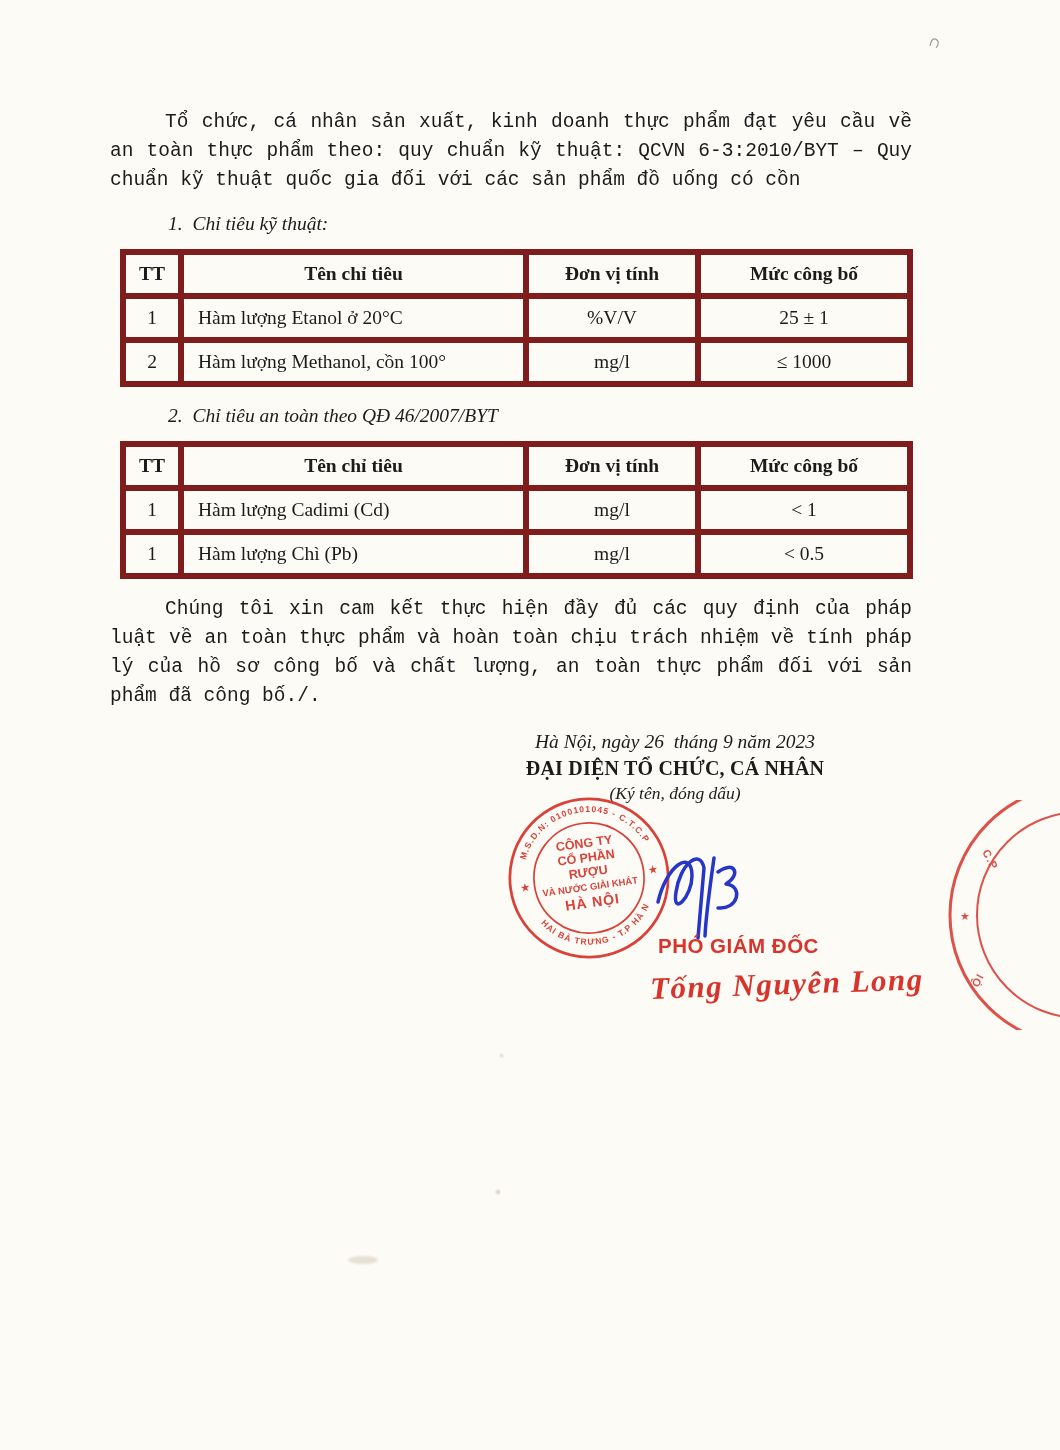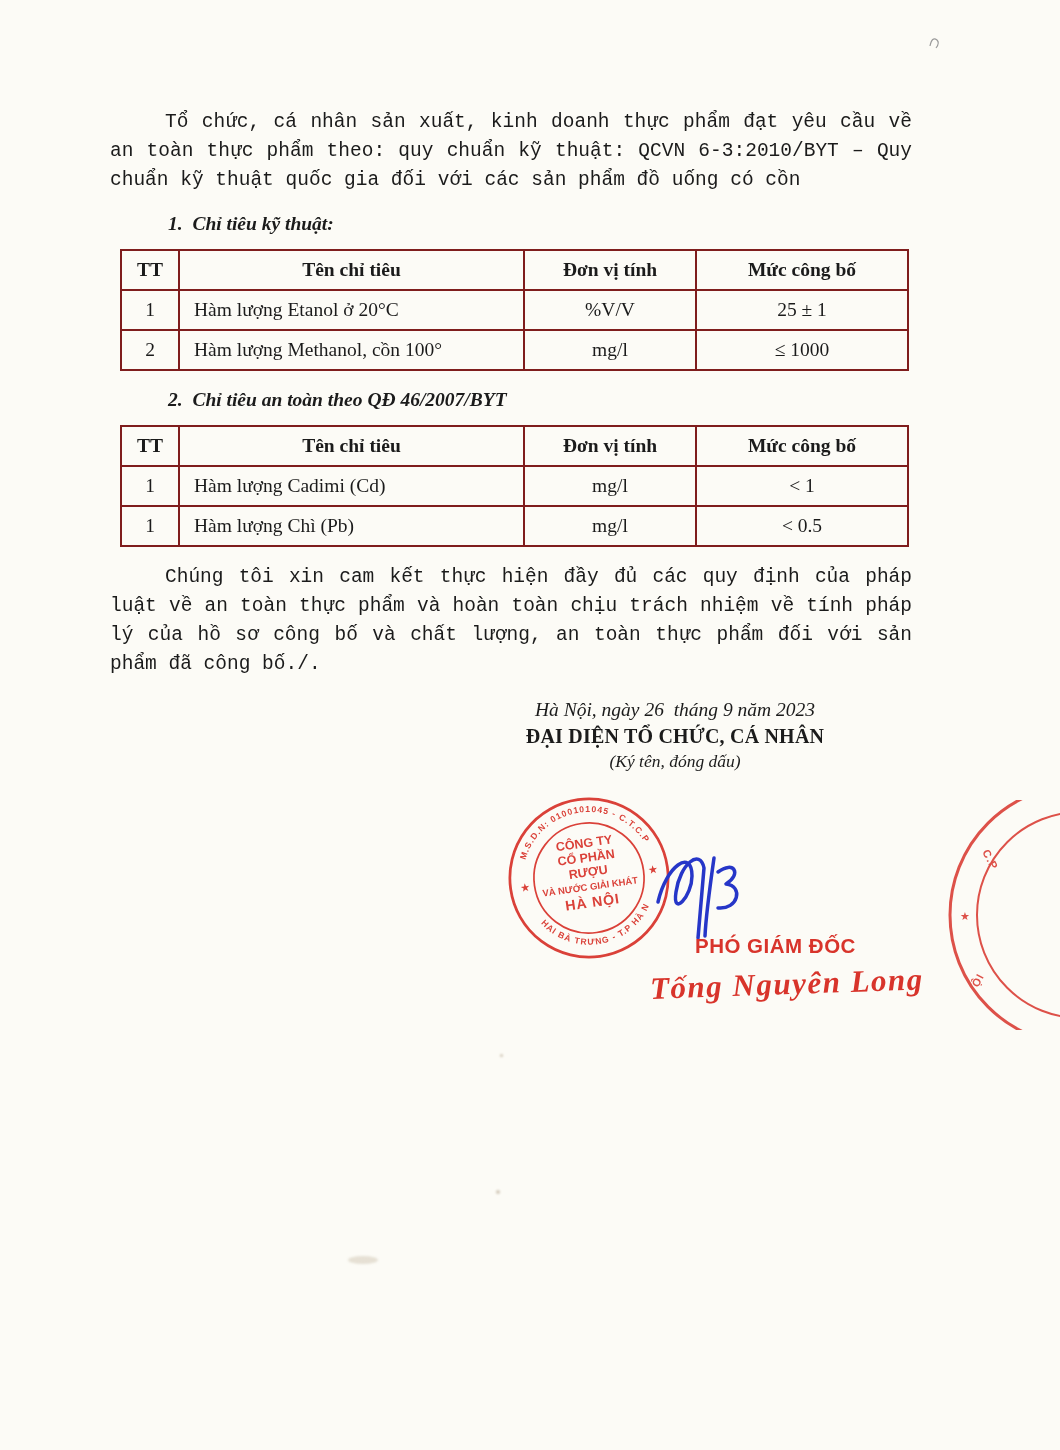--- a/index.html
+++ b/index.html
@@ -16,48 +16,48 @@
     background:var(--paper);
     font-family:"Liberation Serif","DejaVu Serif",serif;
     color:var(--ink);
     overflow:hidden;
   }
   .content{padding:108px 148px 0 110px;}
   .section-title{font-size:20.5px;font-weight:700;margin-bottom:24px;}
   .body-text{font-size:19.5px;line-height:1.49;text-align:justify;}
   .indent{text-indent:55px;font-family:Liberation Mono, monospace;}
   .subhead{
-    font-size:19.5px;font-weight:700;font-style:italic;
+    font-size:19.5px;font-weight:400;font-style:italic;
     margin:18px 0 4px 58px;white-space:pre-wrap;
   }
   table.spec-table{
     border-collapse:collapse;table-layout:fixed;
     width:787px;margin:14px 0 6px 10px;
   }
   .spec-table th,.spec-table td{
-    border:2px solid #7f1d1d;
+    border:6px solid #7f1d1d;
     font-size:19.5px;padding:8px 6px;
     text-align:center;vertical-align:middle;
   }
   .spec-table th{font-weight:700;}
   .spec-table td.name-cell{text-align:left;padding-left:14px;}
   .commitment{margin-top:16px;}
   .sig-block{width:450px;margin:20px 0 0 340px;text-align:center;}
   .date-line{font-size:19.5px;font-style:italic;white-space:pre-wrap;}
   .rep-title{font-size:20px;font-weight:700;margin-top:4px;letter-spacing:.2px;}
   .sign-note{font-size:17.5px;font-style:italic;margin-top:3px;}
   .stamp-svg{position:absolute;left:503px;top:792px;width:172px;height:172px;transform:rotate(-8deg);opacity:.93;}
   .stamp-line{fill:none;stroke:var(--stamp-ink);}
   .stamp-text{fill:var(--stamp-ink);font-family:"Liberation Sans","DejaVu Sans",sans-serif;font-weight:700;}
   .ring-text{font-size:10px;letter-spacing:1.2px;}
   .c1{font-size:14.5px;} .c2{font-size:11px;} .c3{font-size:16.5px;letter-spacing:1px;} .star{font-size:13px;}
   .sig-svg{position:absolute;left:648px;top:838px;width:125px;height:112px;}
   .sig-path{fill:none;stroke:var(--sig-ink);stroke-width:3.5;stroke-linecap:round;stroke-linejoin:round;}
   .signer-position{
-    position:absolute;left:695px;top:934px;width:260px;
+    position:absolute;left:658px;top:934px;width:260px;
     color:var(--stamp-ink);font-family:"Liberation Sans","DejaVu Sans",sans-serif;
     font-weight:700;font-size:20.5px;letter-spacing:.5px;
   }
   .signer-name{
     position:absolute;left:650px;top:966px;width:280px;
     color:var(--stamp-ink);font-style:italic;font-weight:700;
     font-size:31px;letter-spacing:1.5px;transform:rotate(-2deg);
   }
   .edge-stamp-svg{position:absolute;left:930px;top:800px;width:130px;height:230px;opacity:.85;}
   .edge-text{fill:var(--stamp-ink);font-family:"Liberation Sans","DejaVu Sans",sans-serif;font-weight:700;font-size:11px;letter-spacing:1px;}

